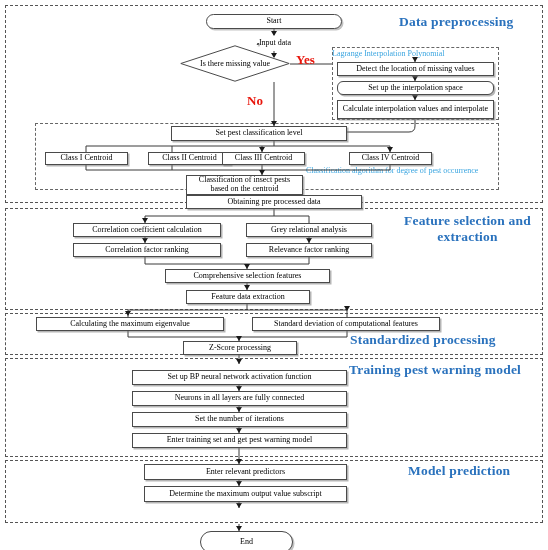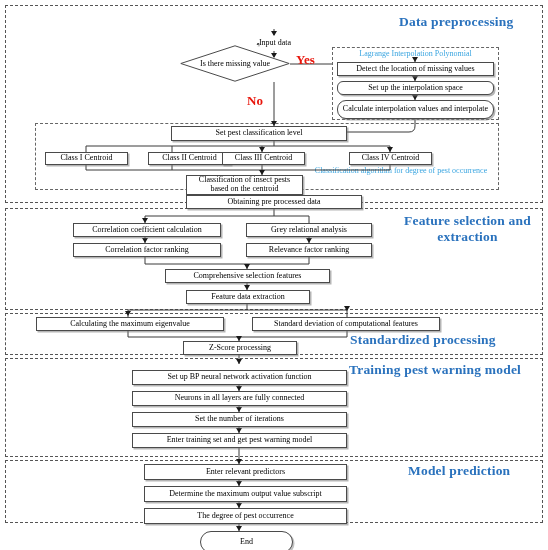--- a/index.html
+++ b/index.html
@@ -31,21 +31,20 @@
     white-space:nowrap;
     letter-spacing:.2px;
   }
   .section-label.wrap{white-space:normal;text-align:center;}
   .sub-label{
     position:absolute;
     color:#3aa5e0;
     font-family:"Liberation Serif", serif;
     font-size:8px;
     line-height:1.2;
-    text-align:center;
     white-space:nowrap;
   }
   .sub-label.wrap{white-space:normal;}
 
   
   .node{
     position:absolute;
     box-sizing:border-box;
     border:1px solid #4a4a4a;
     background:#fff;
@@ -234,36 +233,37 @@
   <div class="arrow" style="left:235.5px;top:407px;"></div>
   <div class="arrow" style="left:235.5px;top:428px;"></div>
   <div class="arrow" style="left:235.5px;top:459px;"></div>
   <div class="arrow" style="left:235.5px;top:481px;"></div>
   <div class="arrow" style="left:235.5px;top:503px;"></div>
   <div class="arrow" style="left:235.5px;top:526px;"></div>
 
   <div class="yesno" style="left:296px;top:52px;">Yes</div>
   <div class="yesno" style="left:247px;top:93px;">No</div>
 
+  <div class="node terminator" style="left:206px;top:14px;width:136px;height:15px;">Start</div>
 
   <div class="node io" style="left:204px;top:36px;width:140px;height:15px;">
     <span class="io-shape"></span>
     <span>Input data</span>
   </div>
 
   <div class="diamond" style="left:180px;top:45px;width:110px;height:37px;">
     <svg width="110" height="37" viewBox="0 0 110 37">
       <polygon points="55,0.8 109.2,18.5 55,36.2 0.8,18.5" fill="#ffffff" stroke="#4a4a4a" stroke-width="1"></polygon>
     </svg>
     <div class="dtext">Is there missing value</div>
   </div>
 
   <div class="node" style="left:337px;top:62px;width:157px;height:14px;">Detect the location of missing values</div>
   <div class="node" style="left:337px;top:81px;width:157px;height:14px;border-radius:6px;">Set up the interpolation space</div>
-  <div class="node" style="left:337px;top:100px;width:157px;height:19px;border-radius:9px;">Calculate interpolation values and interpolate</div>
+  <div class="node" style="left:337px;top:100px;width:157px;height:19px;">Calculate interpolation values and interpolate</div>
 
   <div class="node" style="left:171px;top:126px;width:176px;height:15px;">Set pest classification level</div>
 
   <div class="node" style="left:45px;top:152px;width:83px;height:13px;">Class I Centroid</div>
   <div class="node" style="left:148px;top:152px;width:83px;height:13px;">Class II Centroid</div>
   <div class="node" style="left:222px;top:152px;width:83px;height:13px;">Class III Centroid</div>
   <div class="node" style="left:349px;top:152px;width:83px;height:13px;">Class IV Centroid</div>
 
   <div class="node" style="left:186px;top:175px;width:117px;height:20px;">Classification of insect pests based on the centroid</div>
 
@@ -281,17 +281,16 @@
   <div class="node" style="left:252px;top:317px;width:188px;height:14px;">Standard deviation of computational features</div>
   <div class="node" style="left:183px;top:341px;width:114px;height:14px;">Z-Score processing</div>
 
   <div class="node" style="left:132px;top:370px;width:215px;height:15px;">Set up BP neural network activation function</div>
   <div class="node" style="left:132px;top:391px;width:215px;height:15px;">Neurons in all layers are fully connected</div>
   <div class="node" style="left:132px;top:412px;width:215px;height:15px;">Set the number of iterations</div>
   <div class="node" style="left:132px;top:433px;width:215px;height:15px;">Enter training set and get pest warning model</div>
 
   <div class="node" style="left:144px;top:464px;width:203px;height:16px;">Enter relevant predictors</div>
   <div class="node" style="left:144px;top:486px;width:203px;height:16px;">Determine the maximum output value subscript</div>
-  <div class="node" style="left:144px;top:508px;width:203px;height:16px;">The degree of pest occurrence</div>
 
   <div class="node terminator" style="left:200px;top:531px;width:93px;height:22px;">End</div>
 
 </div>
 
 </body></html>

